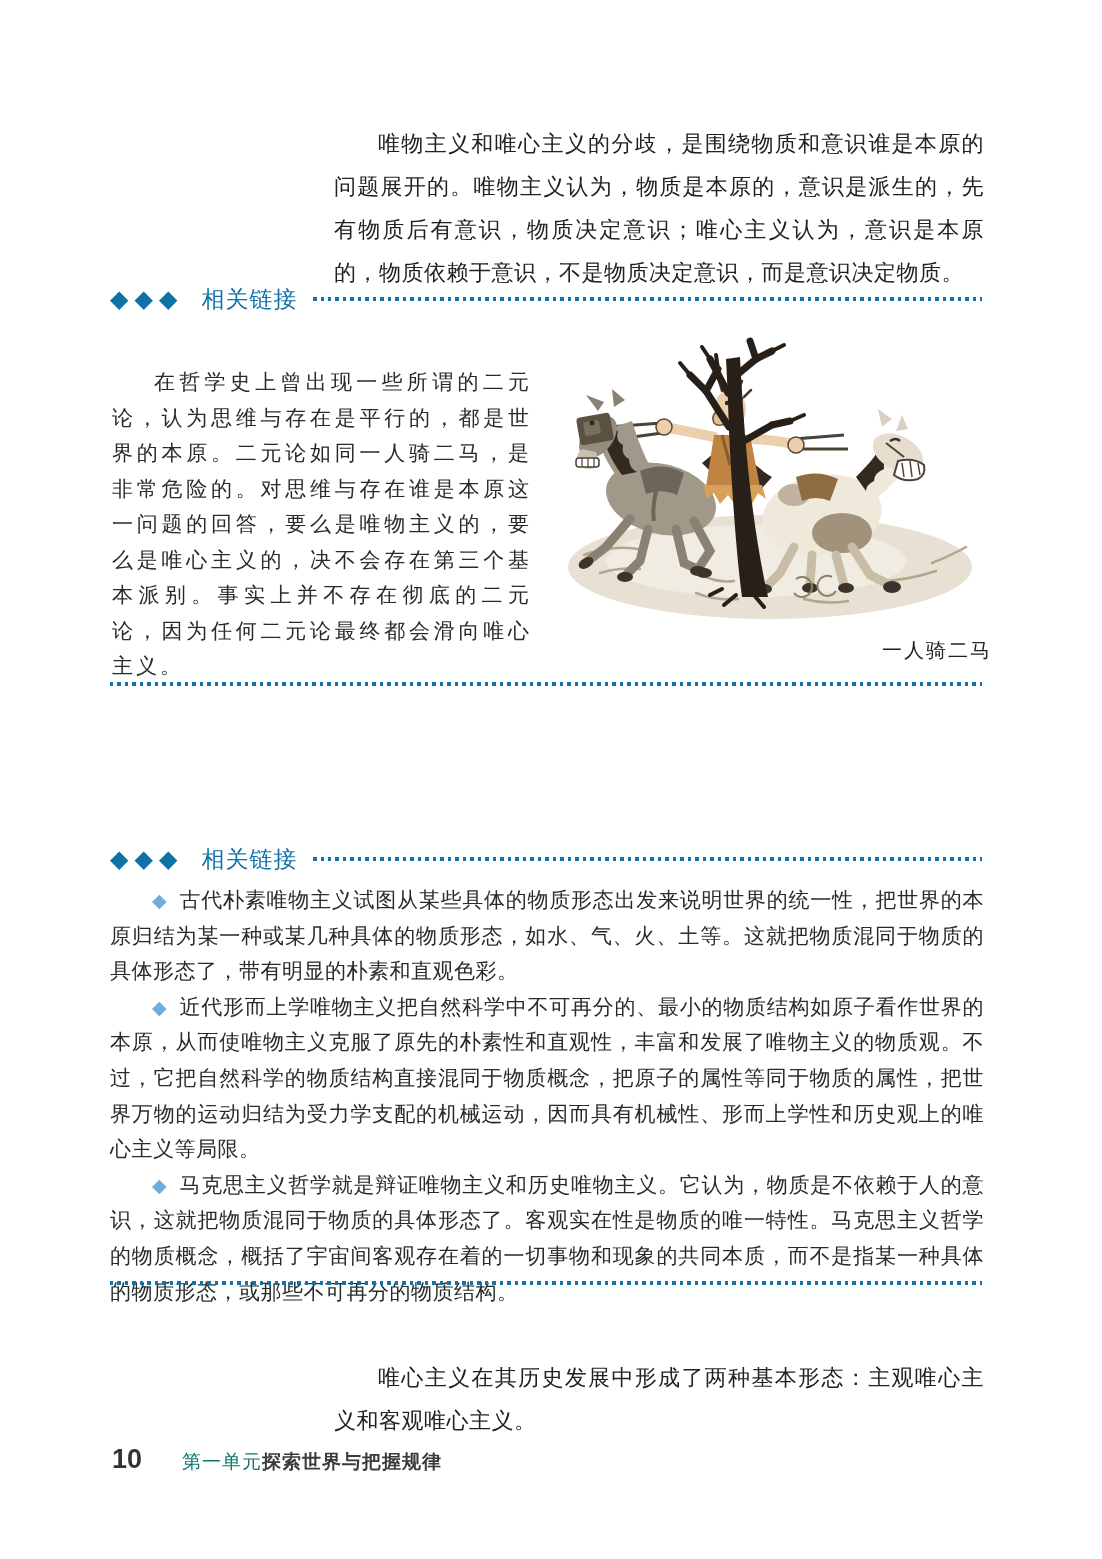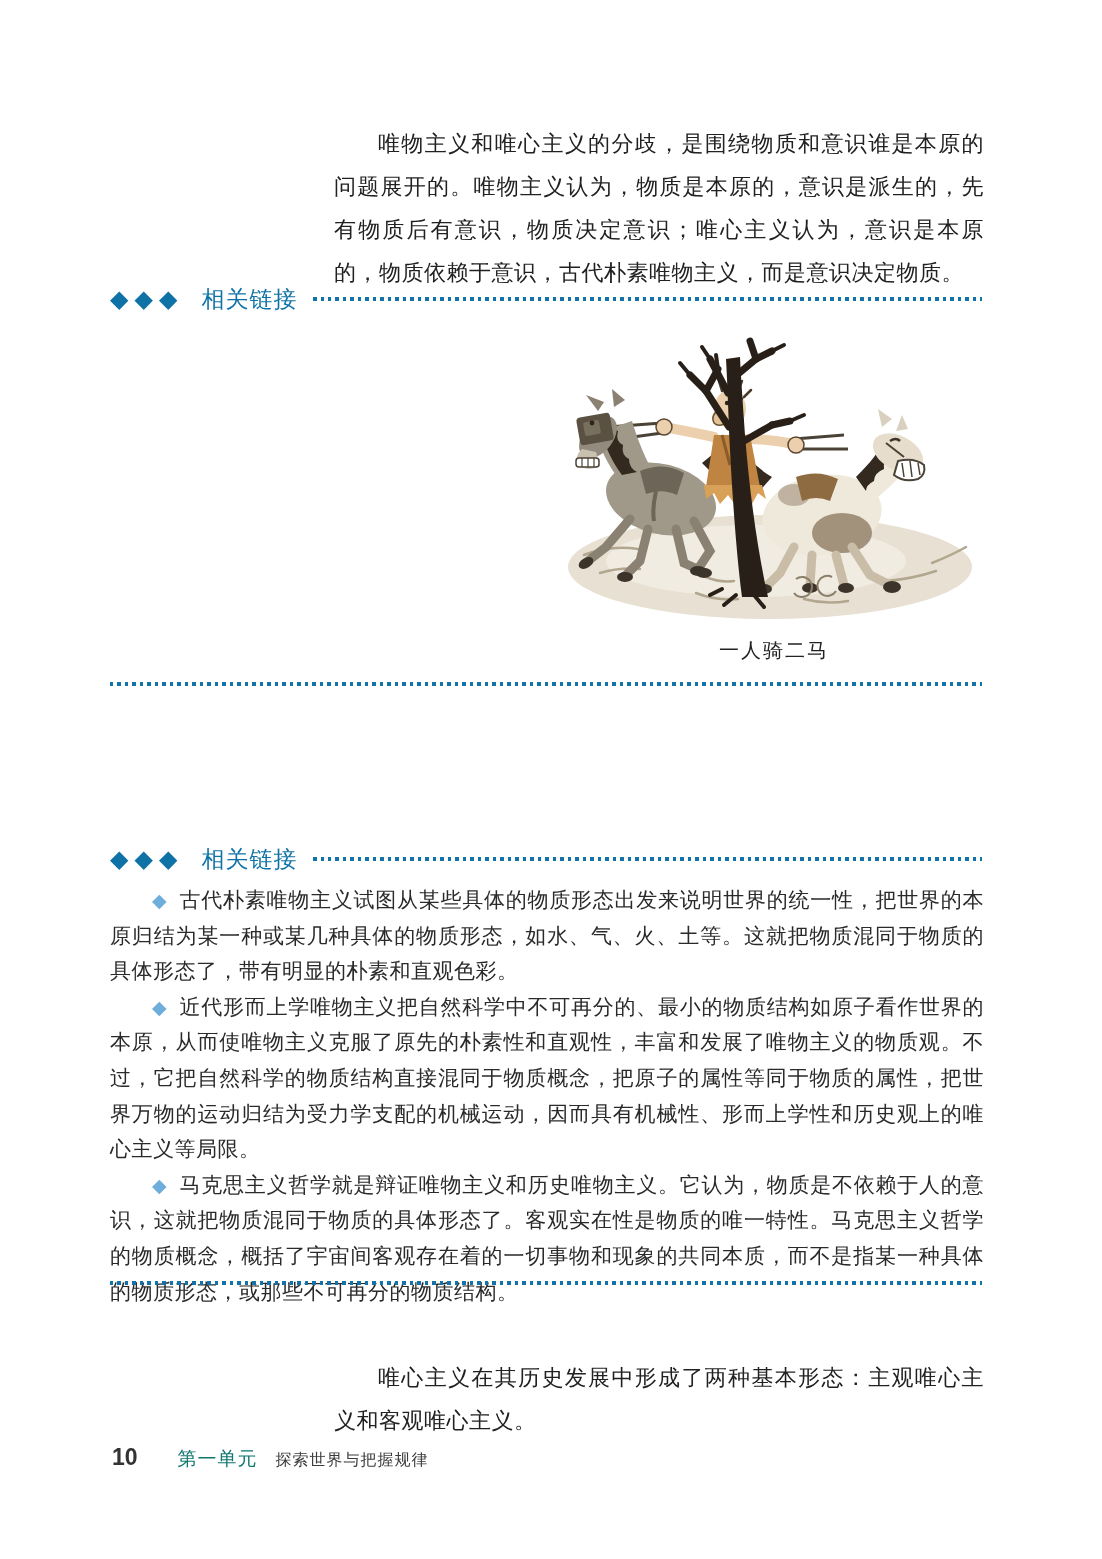--- a/index.html
+++ b/index.html
@@ -52,58 +52,59 @@
   
   .sec1-note{
     position:absolute;left:112px;top:344px;width:420px;
     font-size:21px;line-height:35.5px;
     text-align:justify;text-indent:2em;
     letter-spacing:3px;color:#2a2a2a;
   }
   .illustration-block{position:absolute;left:556px;top:331px;width:436px;}
   .illustration-block figure{margin:0;}
   .illustration-caption{
-    text-align:center;font-size:20px;color:#222222;
+    text-align:right;font-size:20px;color:#222222;
     margin-top:6px;letter-spacing:2px;
   }
 
   
   .sec2-bullets{position:absolute;left:110px;top:883px;width:874px;}
   .bullet{
     margin:0;font-size:21px;line-height:35.6px;
     text-align:justify;text-indent:2em;
     letter-spacing:0.5px;color:#2a2a2a;
   }
   .bdiamond{
     font-family:"Liberation Sans","DejaVu Sans",sans-serif;
     color:#6fadda;font-size:19px;margin-right:12px;
   }
 
   
   .page-footer{position:absolute;left:112px;top:1444px;display:flex;align-items:baseline;}
   .page-num{
     font-family:"Liberation Sans","DejaVu Sans",sans-serif;
-    font-weight:600;font-size:23px;color:#333333;
+    font-weight:600;font-size:27px;color:#333333;
   }
   .unit-label{margin-left:40px;font-size:19px;color:#0f766e;letter-spacing:1px;}
-  .unit-title{margin-left:18px;font-size:16px;color:#3a3a3a;letter-spacing:1px;}
+  .unit-title{font-size:19px;color:#3a3a3a;letter-spacing:1px;font-weight:bold;}
 </style>
 </head>
 <body>
 
 <div class="page">
 
-  <p class="para" id="para1">唯物主义和唯心主义的分歧，是围绕物质和意识谁是本原的问题展开的。唯物主义认为，物质是本原的，意识是派生的，先有物质后有意识，物质决定意识；唯心主义认为，意识是本原的，物质依赖于意识，古代朴素唯物主义，而是意识决定物质。</p>
+  <p class="para" id="para1">唯物主义和唯心主义的分歧，是围绕物质和意识谁是本原的问题展开的。唯物主义认为，物质是本原的，意识是派生的，先有物质后有意识，物质决定意识；唯心主义认为，意识是本原的，物质依赖于意识，不是物质决定意识，而是意识决定物质。</p>
 
   <div class="link-header" id="header1">
     <span class="diamonds">◆◆◆</span>
     <span class="link-title">相关链接</span>
     <span class="leader"></span>
   </div>
 
+  <p class="sec1-note">在哲学史上曾出现一些所谓的二元论，认为思维与存在是平行的，都是世界的本原。二元论如同一人骑二马，是非常危险的。对思维与存在谁是本原这一问题的回答，要么是唯物主义的，要么是唯心主义的，决不会存在第三个基本派别。事实上并不存在彻底的二元论，因为任何二元论最终都会滑向唯心主义。</p>
 
   <div class="illustration-block">
     <figure>
       <svg viewBox="0 0 436 296" width="436" height="296" xmlns="http://www.w3.org/2000/svg">
 
         <ellipse cx="214" cy="236" rx="202" ry="52" fill="#e8e1d3"></ellipse>
         <ellipse cx="200" cy="230" rx="150" ry="36" fill="#f1ece2"></ellipse>
         <g stroke="#b3a68f" stroke-width="2.5" fill="none" stroke-linecap="round">
           <path d="M28 224 q26 -10 54 -6"></path>
           <path d="M44 242 q20 -6 40 -4"></path>

